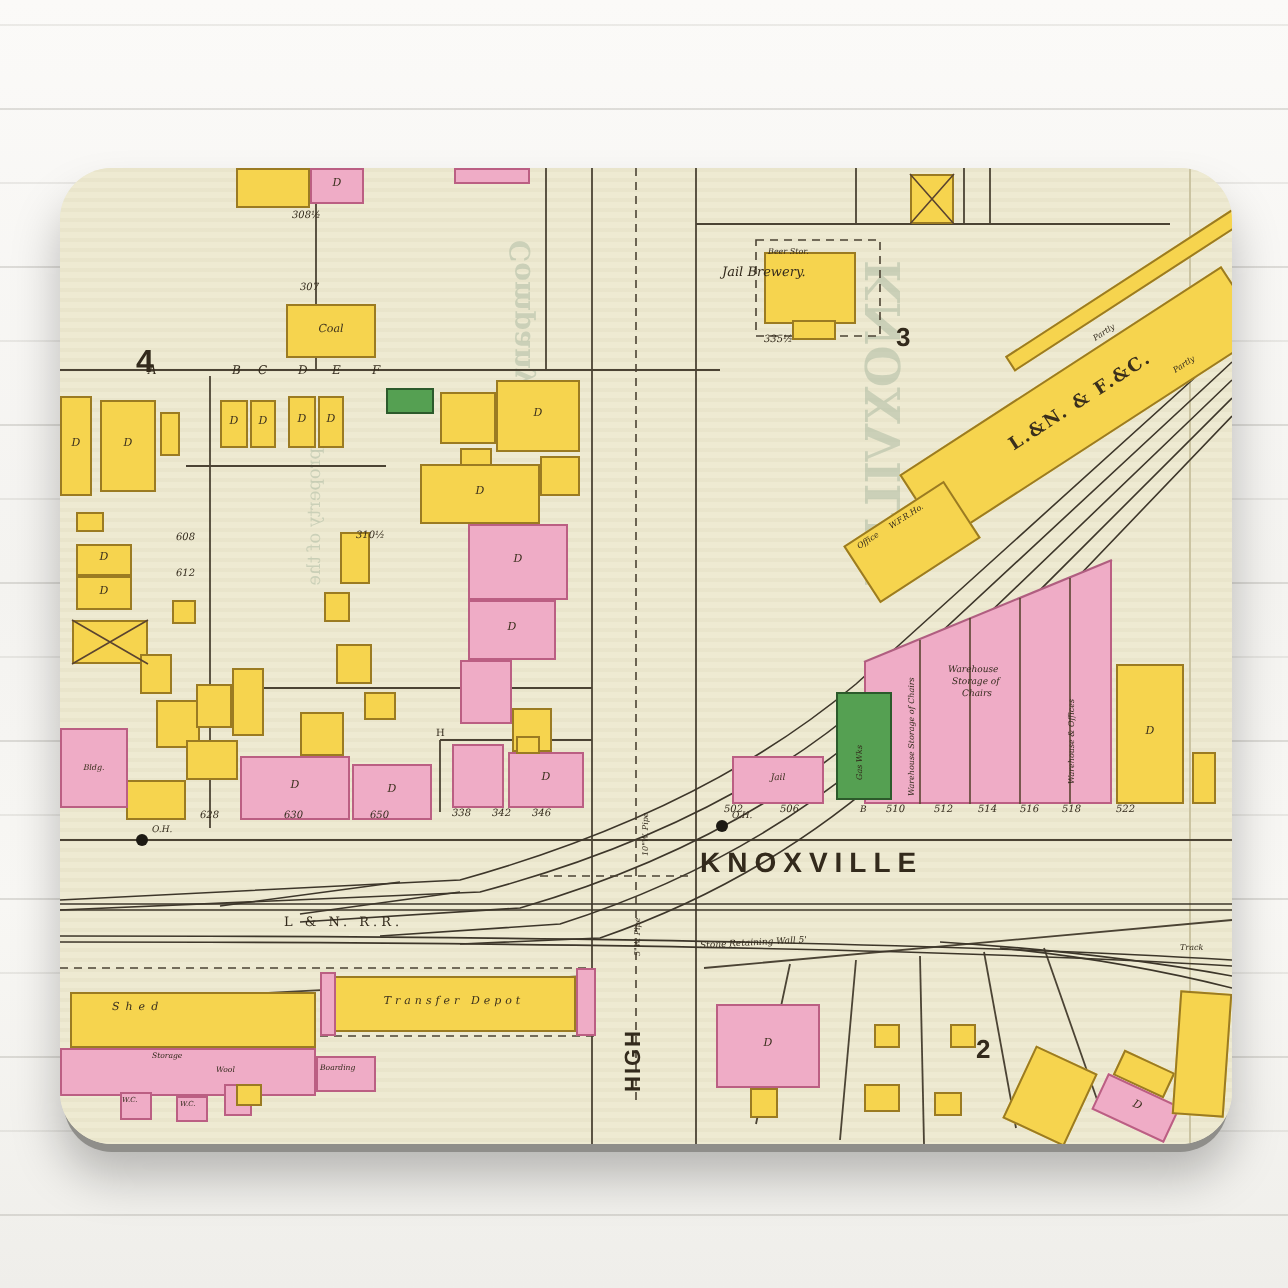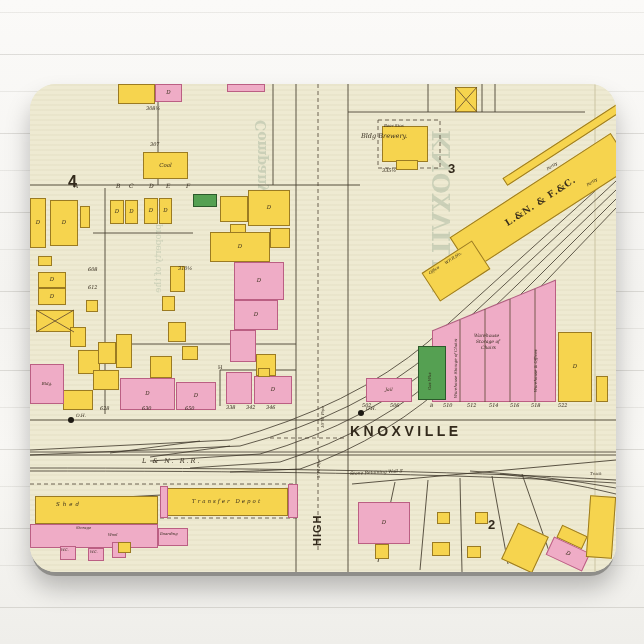--- a/index.html
+++ b/index.html
@@ -246,26 +246,26 @@
 
         <path class="ov" d="M425,3 L447,28 M447,3 L425,28"></path>
         <path class="ov" d="M6,226 L44,248 M44,226 L6,248"></path>
       </svg>
 
       <div class="layer">
           <span class="lbl sans" style="left: 38px; top: 90px; font-size: 16px; font-weight: bold;">4</span>
           <span class="lbl sans" style="left: 418px; top: 78px; font-size: 13px; font-weight: bold;">3</span>
           <span class="lbl sans" style="left: 458px; top: 434px; font-size: 13px; font-weight: bold;">2</span>
           <span class="lbl sans" style="left: 320px; top: 340px; font-size: 14px; font-weight: bold; letter-spacing: 3.5px;">KNOXVILLE</span>
-          <span class="lbl" style="left: 112px; top: 374px; font-size: 6.5px; font-style: italic; letter-spacing: 2px;">L &amp; N. R.R.</span>
+          <span class="lbl" style="left: 112px; top: 374px; font-size: 6.5px; letter-spacing: 2px;">L &amp; N. R.R.</span>
           <span class="lbl sans" style="left: 282px; top: 462px; font-size: 11px; font-weight: bold; letter-spacing: 1px; transform: rotate(-90deg);">HIGH</span>
           <span class="lbl" style="left: 287px; top: 394px; font-size: 4px; font-style: italic; transform: rotate(-90deg);">5"W. Pipe</span>
           <span class="lbl" style="left: 291px; top: 344px; font-size: 4px; font-style: italic; transform: rotate(-90deg);">10"W. Pipe</span>
           <span class="lbl" style="left: 320px; top: 388px; font-size: 4.5px; font-style: italic; transform: rotate(-3deg);">Stone Retaining Wall 5'</span>
-          <span class="lbl" style="left: 331px; top: 49px; font-size: 6.5px; font-style: italic;">Bldg Brewery.</span>
+          <span class="lbl" style="left: 331px; top: 49px; font-size: 6.5px; font-style: italic;">Jail Brewery.</span>
           <span class="lbl" style="left: 354px; top: 40px; font-size: 4px; font-style: italic;">Beer Stor.</span>
           <span class="lbl" style="left: 352px; top: 84px; font-size: 5px; font-style: italic;">335½</span>
           <span class="lbl" style="left: 120px; top: 58px; font-size: 5px; font-style: italic;">307</span>
           <span class="lbl" style="left: 116px; top: 22px; font-size: 5px; font-style: italic;">308½</span>
           <span class="lbl" style="left: 44px; top: 99px; font-size: 6px; font-style: italic;">A</span>
           <span class="lbl" style="left: 86px; top: 99px; font-size: 6px; font-style: italic;">B</span>
           <span class="lbl" style="left: 99px; top: 99px; font-size: 6px; font-style: italic;">C</span>
           <span class="lbl" style="left: 119px; top: 99px; font-size: 6px; font-style: italic;">D</span>
           <span class="lbl" style="left: 136px; top: 99px; font-size: 6px; font-style: italic;">E</span>
           <span class="lbl" style="left: 156px; top: 99px; font-size: 6px; font-style: italic;">F</span>

